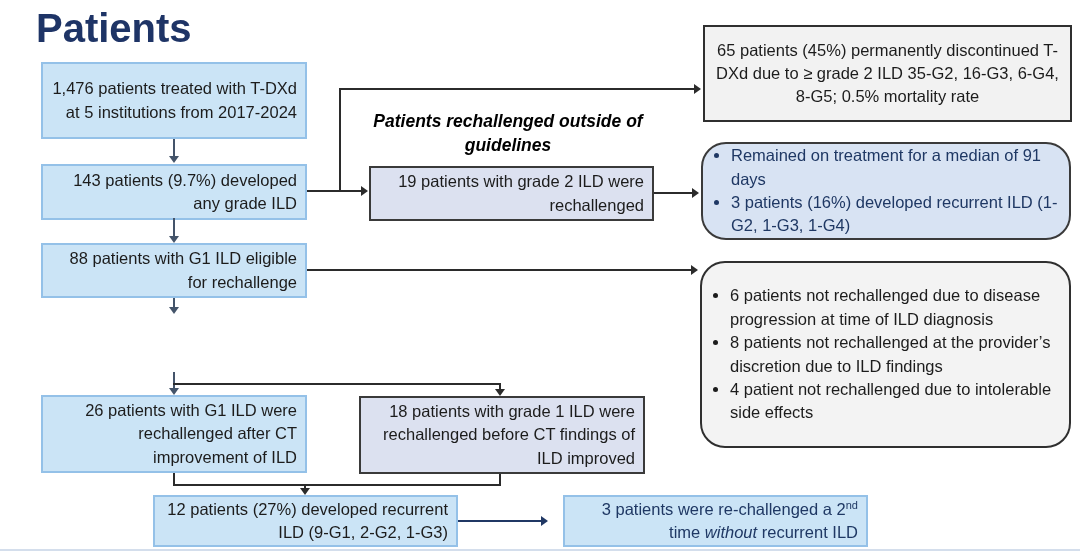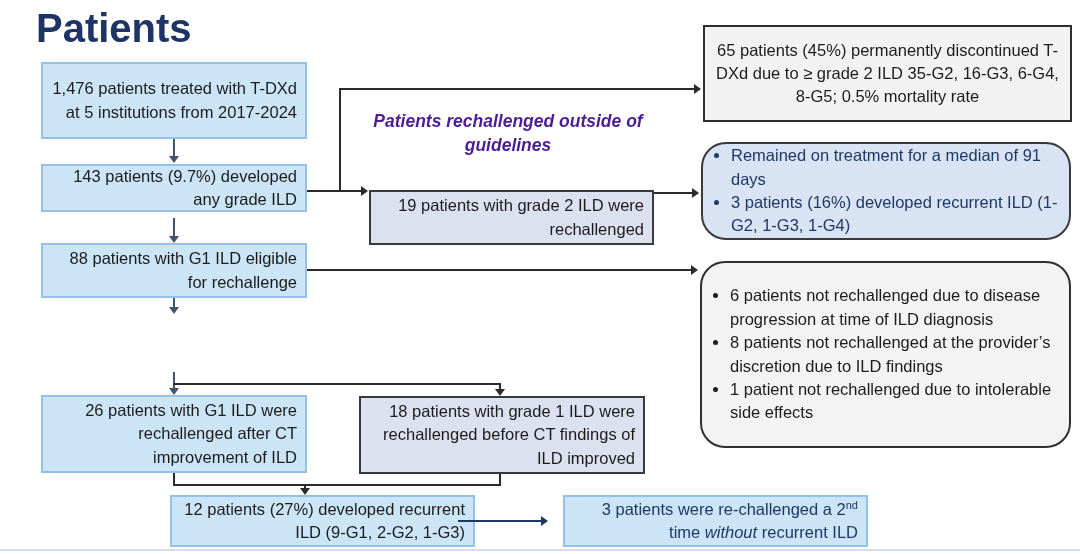--- a/index.html
+++ b/index.html
@@ -17,21 +17,21 @@
     box-sizing:border-box;padding:8px 8px;
   }
   .blue{background:#CBE4F6;border:2px solid #94C1E8;}
   .blue-soft{background:#CBE4F6;border:2px solid #94C1E8;}
   .lavender{background:#DCE1F0;border:2px solid #3A3A3A;}
   .gray{background:#F2F2F2;border:2px solid #2F2F2F;}
   .red-outline{background:#CBE4F6;border:4px solid #EC2024;}
   .navy-text{color:#1F3864;}
   .purple-label{
     position:absolute;left:352px;top:110px;width:312px;text-align:center;
-    color:#4c1d95;font-weight:700;font-style:italic;font-size:17.5px;line-height:1.35;
+    color:#000000;font-weight:700;font-style:italic;font-size:17.5px;line-height:1.35;
   }
   .panel{
     position:absolute;box-sizing:border-box;font-size:16.5px;line-height:1.42;
     display:flex;align-items:center;border-radius:25px;
   }
   .panel ul{margin:0;padding:0 6px 0 28px;}
   .panel.wide-indent ul{}
   .panel li{margin:0;}
   .centered-text{justify-content:center;text-align:center;padding:6px 10px;}
   
@@ -54,53 +54,53 @@
 </style>
 </head>
 <body>
 
 <div class="stage">
 
   <div class="title">Patients</div>
 
   <div class="box blue" style="left:41px;top:62px;width:266px;height:77px;">1,476 patients treated with T-DXd at 5 institutions from 2017-2024</div>
 
-  <div class="box blue" style="left:41px;top:164px;width:266px;height:48px;">143 patients (9.7%) developed any grade ILD</div>
+  <div class="box blue" style="left:41px;top:164px;width:266px;height:56px;">143 patients (9.7%) developed any grade ILD</div>
 
   <div class="box blue" style="left:41px;top:243px;width:266px;height:55px;">88 patients with G1 ILD eligible for rechallenge</div>
 
 
   <div class="box blue" style="left:41px;top:395px;width:266px;height:78px;">26 patients with G1 ILD were rechallenged after CT improvement of ILD</div>
 
   <div class="purple-label">Patients rechallenged outside of guidelines</div>
 
-  <div class="box lavender" style="left:369px;top:166px;width:285px;height:55px;margin-top:24px;">19 patients with grade 2 ILD were rechallenged</div>
+  <div class="box lavender" style="left:369px;top:166px;width:285px;height:55px;">19 patients with grade 2 ILD were rechallenged</div>
 
   <div class="box lavender" style="left:359px;top:396px;width:286px;height:78px;">18 patients with grade 1 ILD were rechallenged before CT findings of ILD improved</div>
 
-  <div class="box blue-soft" style="left:170px;top:495px;width:305px;height:52px;">12 patients (27%) developed recurrent ILD (9-G1, 2-G2, 1-G3)</div>
+  <div class="box blue-soft" style="left:153px;top:495px;width:305px;height:52px;">12 patients (27%) developed recurrent ILD (9-G1, 2-G2, 1-G3)</div>
 
   <div class="box blue-soft navy-text" style="left:551px;top:495px;width:305px;height:52px;margin-left:12px;">
     <span><span>3 patients were re-challenged a 2</span><sup class="ord">nd</sup><span> time </span><span class="em-word">without</span><span> recurrent ILD</span></span>
   </div>
 
   <div class="box gray centered-text" style="left:703px;top:25px;width:369px;height:97px;">65 patients (45%) permanently discontinued T-DXd due to ≥ grade 2 ILD 35-G2, 16-G3, 6-G4, 8-G5; 0.5% mortality rate</div>
 
   <div class="panel" style="left:701px;top:142px;width:370px;height:98px;background:#D8E3F3;border:2px solid #3A3A3A;color:#1F3864;">
     <ul>
       <li>Remained on treatment for a median of 91 days</li>
       <li>3 patients (16%) developed recurrent ILD (1-G2, 1-G3, 1-G4)</li>
     </ul>
   </div>
 
   <div class="panel wide-indent" style="left:700px;top:261px;width:371px;height:187px;background:#F3F3F3;border:2px solid #2F2F2F;color:#1c1c1c;">
     <ul>
       <li>6 patients not rechallenged due to disease progression at time of ILD diagnosis</li>
       <li>8 patients not rechallenged at the provider’s discretion due to ILD findings</li>
-      <li>1 patient not rechallenged due to intolerable side effects</li>
+      <li>4 patient not rechallenged due to intolerable side effects</li>
     </ul>
   </div>
 
   <div class="vline slate" style="left:173px;top:139px;height:18px;"></div>
   <div class="head-down slate" style="left:169px;top:156px;"></div>
 
   <div class="vline slate" style="left:173px;top:218px;height:19px;"></div>
   <div class="head-down slate" style="left:169px;top:236px;"></div>
 
   <div class="vline slate" style="left:173px;top:298px;height:10px;"></div>

